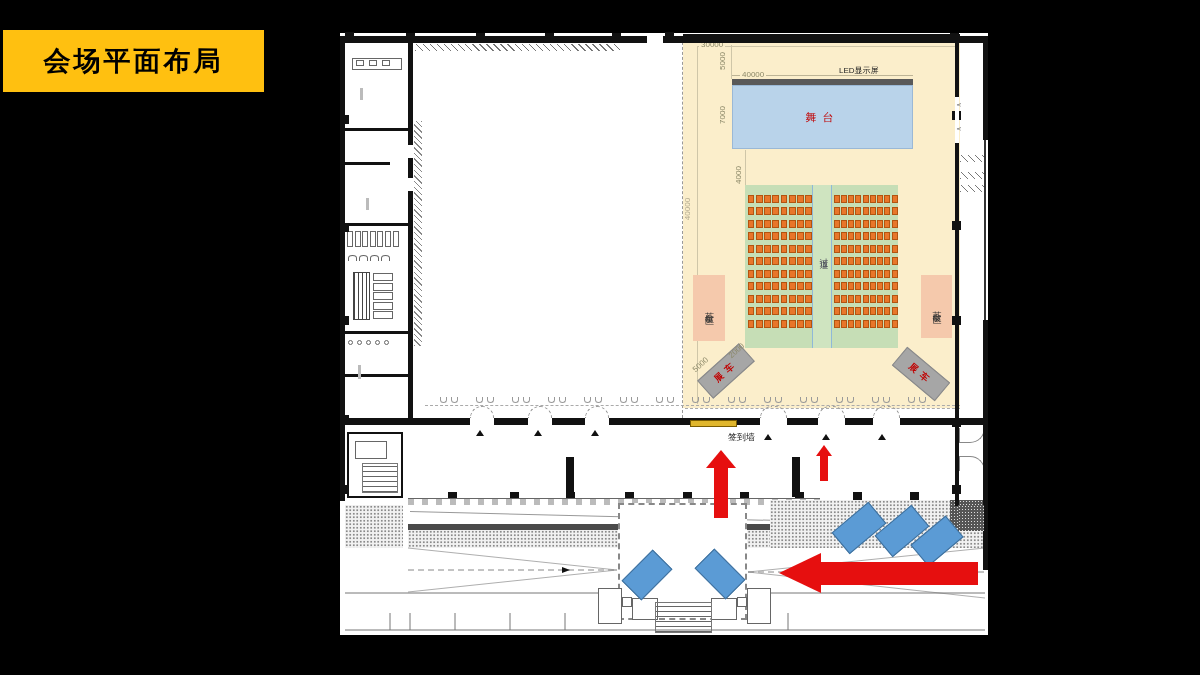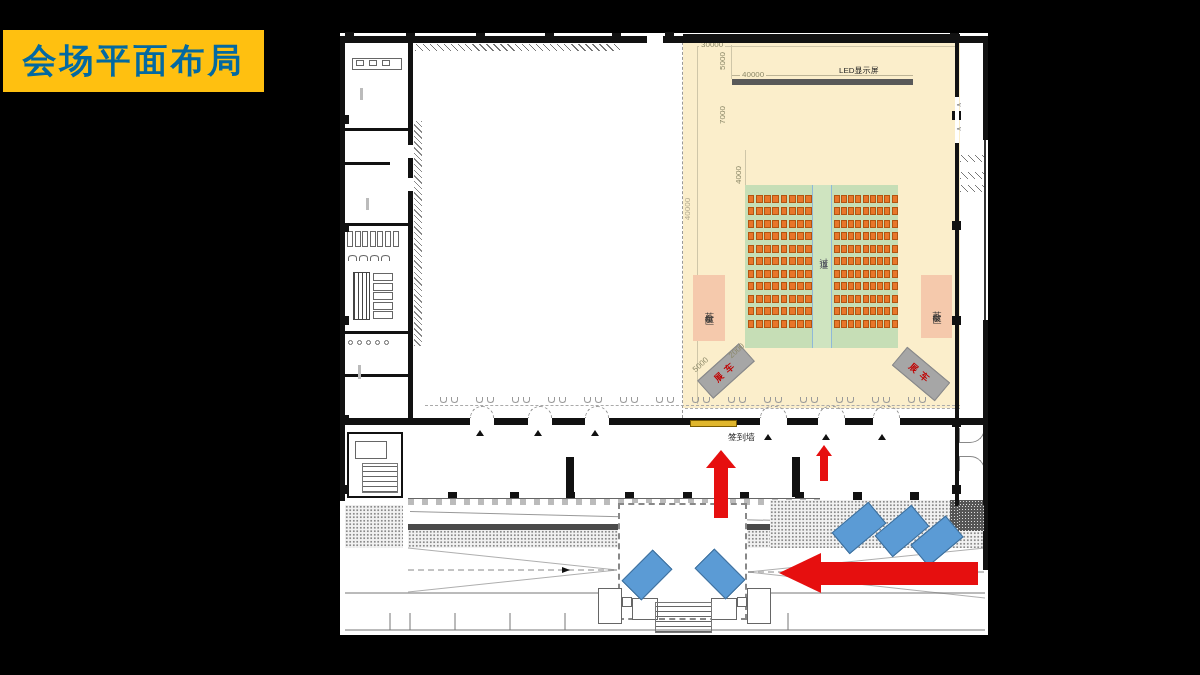--- a/index.html
+++ b/index.html
@@ -2,21 +2,21 @@
 <html><head>
 <meta charset="utf-8">
 <style>
   html,body{margin:0;padding:0;background:#000;width:1200px;height:675px;overflow:hidden;
     font-family:"Liberation Sans","DejaVu Sans",sans-serif;}
   .abs{position:absolute;}
   #stagewrap{position:relative;width:1200px;height:675px;background:#000;}
   
   #banner{left:3px;top:30px;width:261px;height:62px;background:#ffc010;display:flex;
     align-items:center;justify-content:center;}
-  #banner .t{color:#0369a1;font-size:34px;font-weight:bold;letter-spacing:3px;}
+  #banner .t{color:#000000;font-size:27px;font-weight:bold;letter-spacing:3px;}
   
   #plan{left:340px;top:33px;width:648px;height:602px;background:#fff;}
   .wall{background:#111;}
   .hatch{background:repeating-linear-gradient(45deg,#777 0 1px,transparent 1px 5px);}
   .hatchv{background:repeating-linear-gradient(45deg,#888 0 1px,transparent 1px 4px);}
   .dots{background-image:radial-gradient(#8a8a8a 0.7px,transparent 0.9px);background-size:3.5px 3.5px;background-color:#f2f2f2;}
   .darkdots{background-image:radial-gradient(#ddd 0.7px,transparent 0.9px);background-size:3px 3px;background-color:#555;}
   .stairsv{background:repeating-linear-gradient(90deg,#444 0 1px,transparent 1px 4px);border:1px solid #444;}
   .stairsh{background:repeating-linear-gradient(0deg,#666 0 1px,transparent 1px 5px);border:1px solid #777;}
   .outline{border:1px solid #666;background:#fff;}
@@ -66,20 +66,23 @@
     <div class="abs" style="left:345px;top:375px;width:275px;height:0;border-top:1px dashed #aaa;"></div>
 
     <div class="abs" style="left:357px;top:14px;width:1px;height:357px;background:#cfc6a8;"></div>
     <div class="abs" style="left:357px;top:13px;width:260px;height:1px;background:#cfc6a8;"></div>
     <div class="abs" style="left:392px;top:42px;width:181px;height:1px;background:#bdb496;"></div>
     <div class="abs" style="left:391px;top:12px;width:1px;height:34px;background:#cfc6a8;"></div>
     <div class="abs" style="left:405px;top:117px;width:1px;height:35px;background:#cfc6a8;"></div>
 
     <div class="abs" style="left:392px;top:46px;width:181px;height:6px;background:#595959;"></div>
     <div class="abs" style="left:499px;top:32px;font-size:8px;color:#222;">LED显示屏</div>
+    <div class="abs" style="left:392px;top:52px;width:181px;height:64px;background:#b9d3ea;border:1px solid #9ab8d6;box-sizing:border-box;display:flex;align-items:center;justify-content:center;">
+      <span style="color:#c00000;font-size:11px;letter-spacing:6px;">舞台</span>
+    </div>
 
     <div class="abs dim" style="left:359px;top:8px;background:#fbeecb;padding:0 2px;">30000</div>
     <div class="abs dim" style="left:400px;top:38px;background:#fbeecb;padding:0 2px;">40000</div>
     <div class="abs dim vdim" style="left:374px;top:24px;">5000</div>
     <div class="abs dim vdim" style="left:374px;top:78px;">7000</div>
     <div class="abs dim vdim" style="left:390px;top:138px;">4000</div>
     <div class="abs dim vdim" style="left:337px;top:172px;color:#b3ab90;">40000</div>
 
     <div class="abs green" style="left:405px;top:152px;width:67px;height:163px;"></div>
     <div class="abs aisle" style="left:472px;top:152px;width:20px;height:163px;box-sizing:border-box;"></div>

